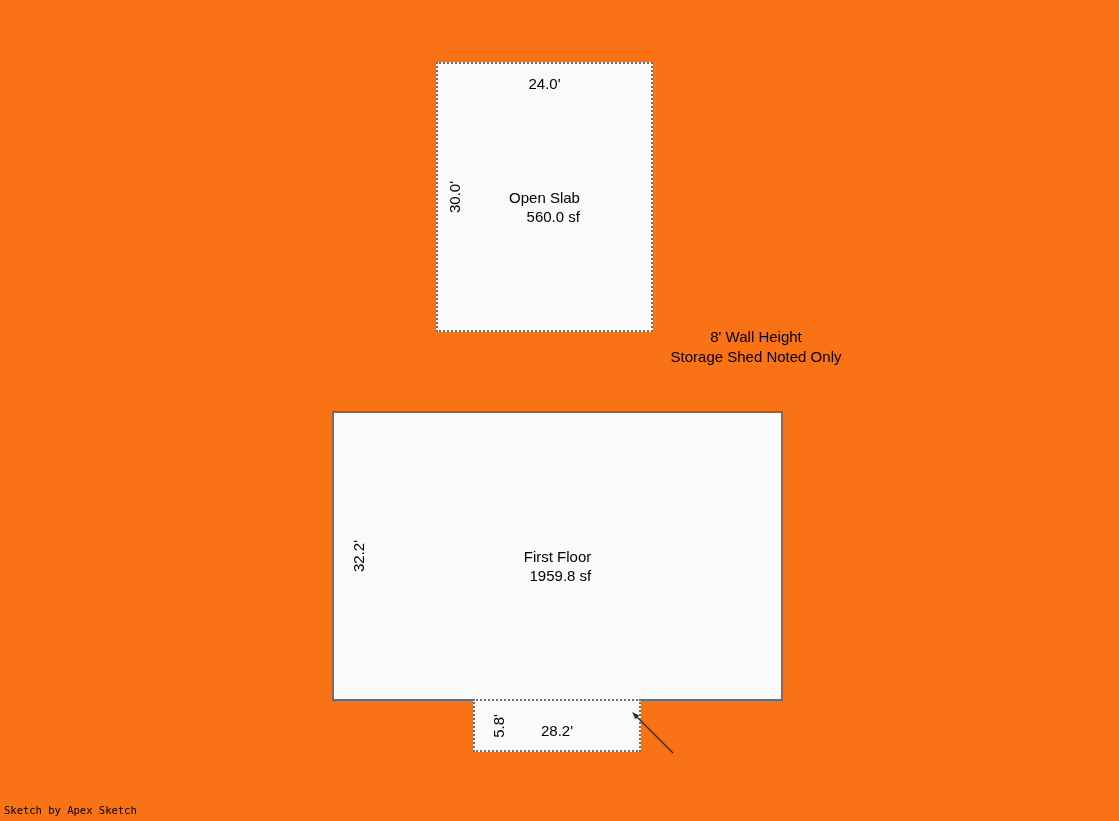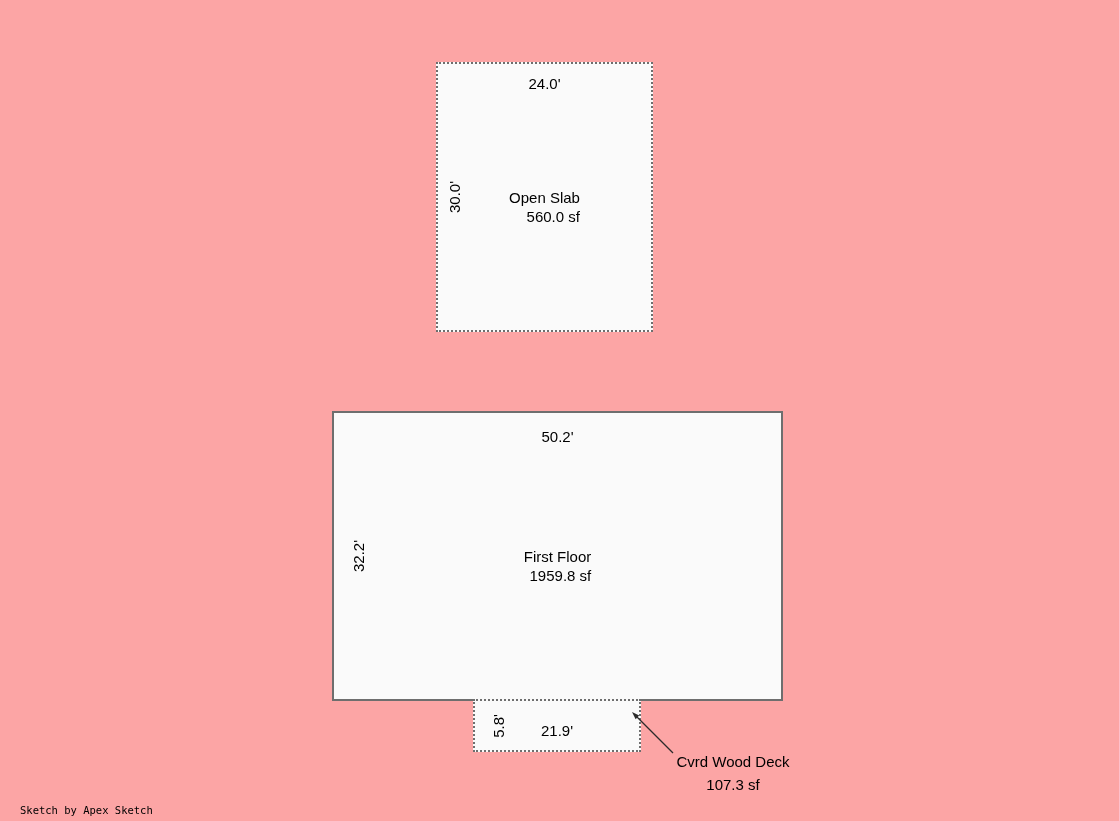--- a/index.html
+++ b/index.html
@@ -5,21 +5,21 @@
   html,body{margin:0;padding:0;}
   body{
     font-family:"Liberation Sans", sans-serif;
     background:#ffffff;
     color:#000000;
   }
   .canvas{
     position:relative;
     width:1119px;
     height:821px;
-    background:#fca5a5;
+    background:#f97316;
     overflow:hidden;
     text-decoration:underline;
   }
   .shape{
     position:absolute;
     box-sizing:border-box;
     background:#fafafa;
   }
   .dashed{ border:2px dotted #6e6e6e; }
   .solid{ border:2px solid #6e6e6e; }
@@ -58,59 +58,58 @@
   .note{
     position:absolute; transform:translateX(-50%);
     text-align:center; font-size:15px; white-space:nowrap;
   }
   .shed-note{ left:756px; top:327px; line-height:20px; }
   .deck-callout{ left:733px; top:750px; line-height:23px; }
 
   .arrow-svg{ position:absolute; left:625px; top:705px; z-index:3; }
 
   .credit{
-    position:absolute; left:20px; top:804px;
+    position:absolute; left:4px; top:804px;
     font-family:"DejaVu Sans Mono", monospace;
     font-size:10.5px; color:#000000; white-space:nowrap;
   }
 </style>
 </head>
 <body>
 
 <div class="canvas">
 
   <div class="shape dashed open-slab">
     <div class="dim-top">24.0'</div>
     <div class="dim-left">30.0'</div>
     <div class="shape-label">
       <div>Open Slab</div>
       <div>560.0 sf</div>
     </div>
   </div>
 
+  <div class="note shed-note">
+    <div>8' Wall Height</div>
+    <div>Storage Shed Noted Only</div>
+  </div>
 
   <div class="shape solid first-floor">
-    <div class="dim-top">50.2'</div>
     <div class="dim-left">32.2'</div>
     <div class="shape-label">
       <div>First Floor</div>
       <div>1959.8 sf</div>
     </div>
   </div>
 
   <div class="shape dashed deck">
     <div class="dim-left">5.8'</div>
-    <div class="deck-dim-h">21.9'</div>
+    <div class="deck-dim-h">28.2'</div>
   </div>
 
   <svg class="arrow-svg" width="55" height="52" viewBox="0 0 55 52">
     <line x1="48" y1="48" x2="10" y2="10" stroke="#2b2b2b" stroke-width="1.2"></line>
     <polygon points="7,7 14.2,10.6 10.6,14.2" fill="#2b2b2b"></polygon>
   </svg>
 
-  <div class="note deck-callout">
-    <div>Cvrd Wood Deck</div>
-    <div>107.3 sf</div>
-  </div>
 
   <div class="credit">Sketch by Apex Sketch</div>
 
 </div>
 
 </body></html>

